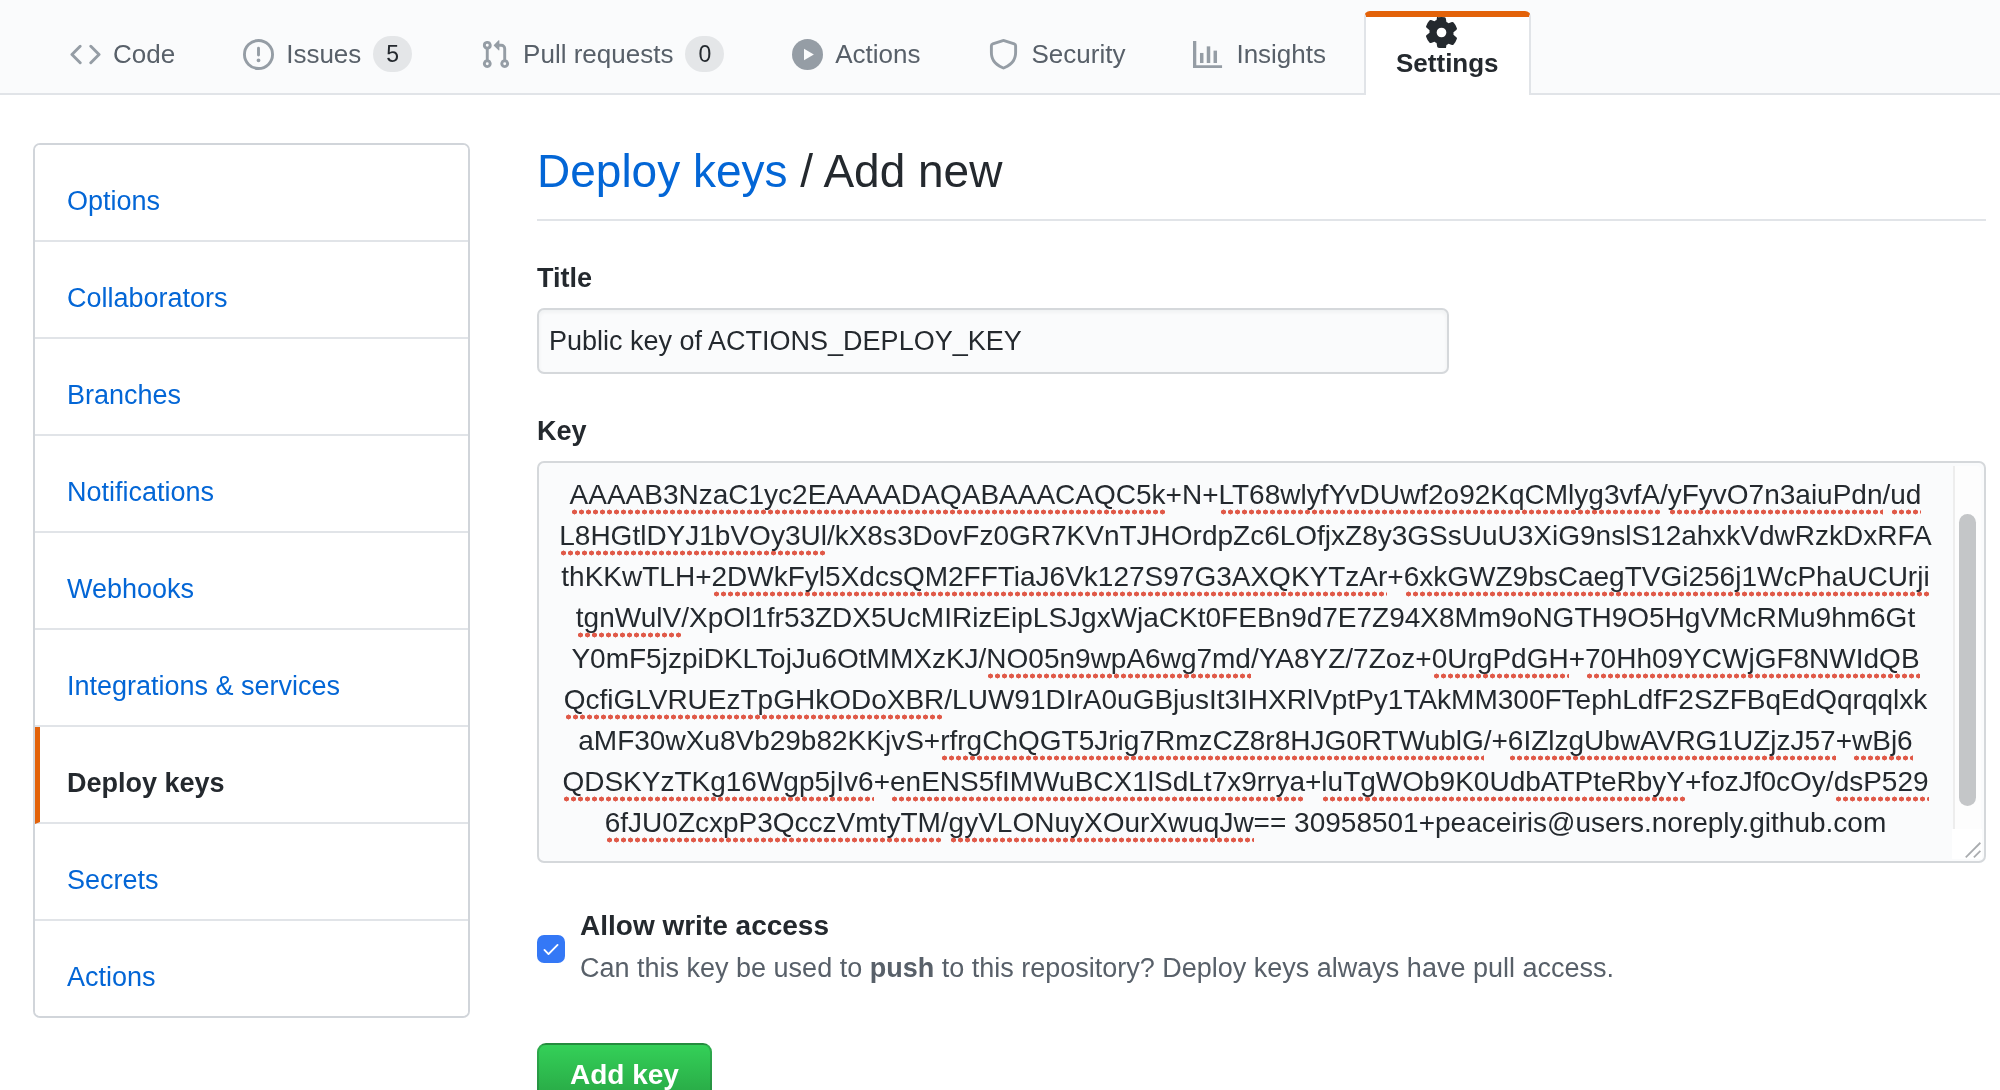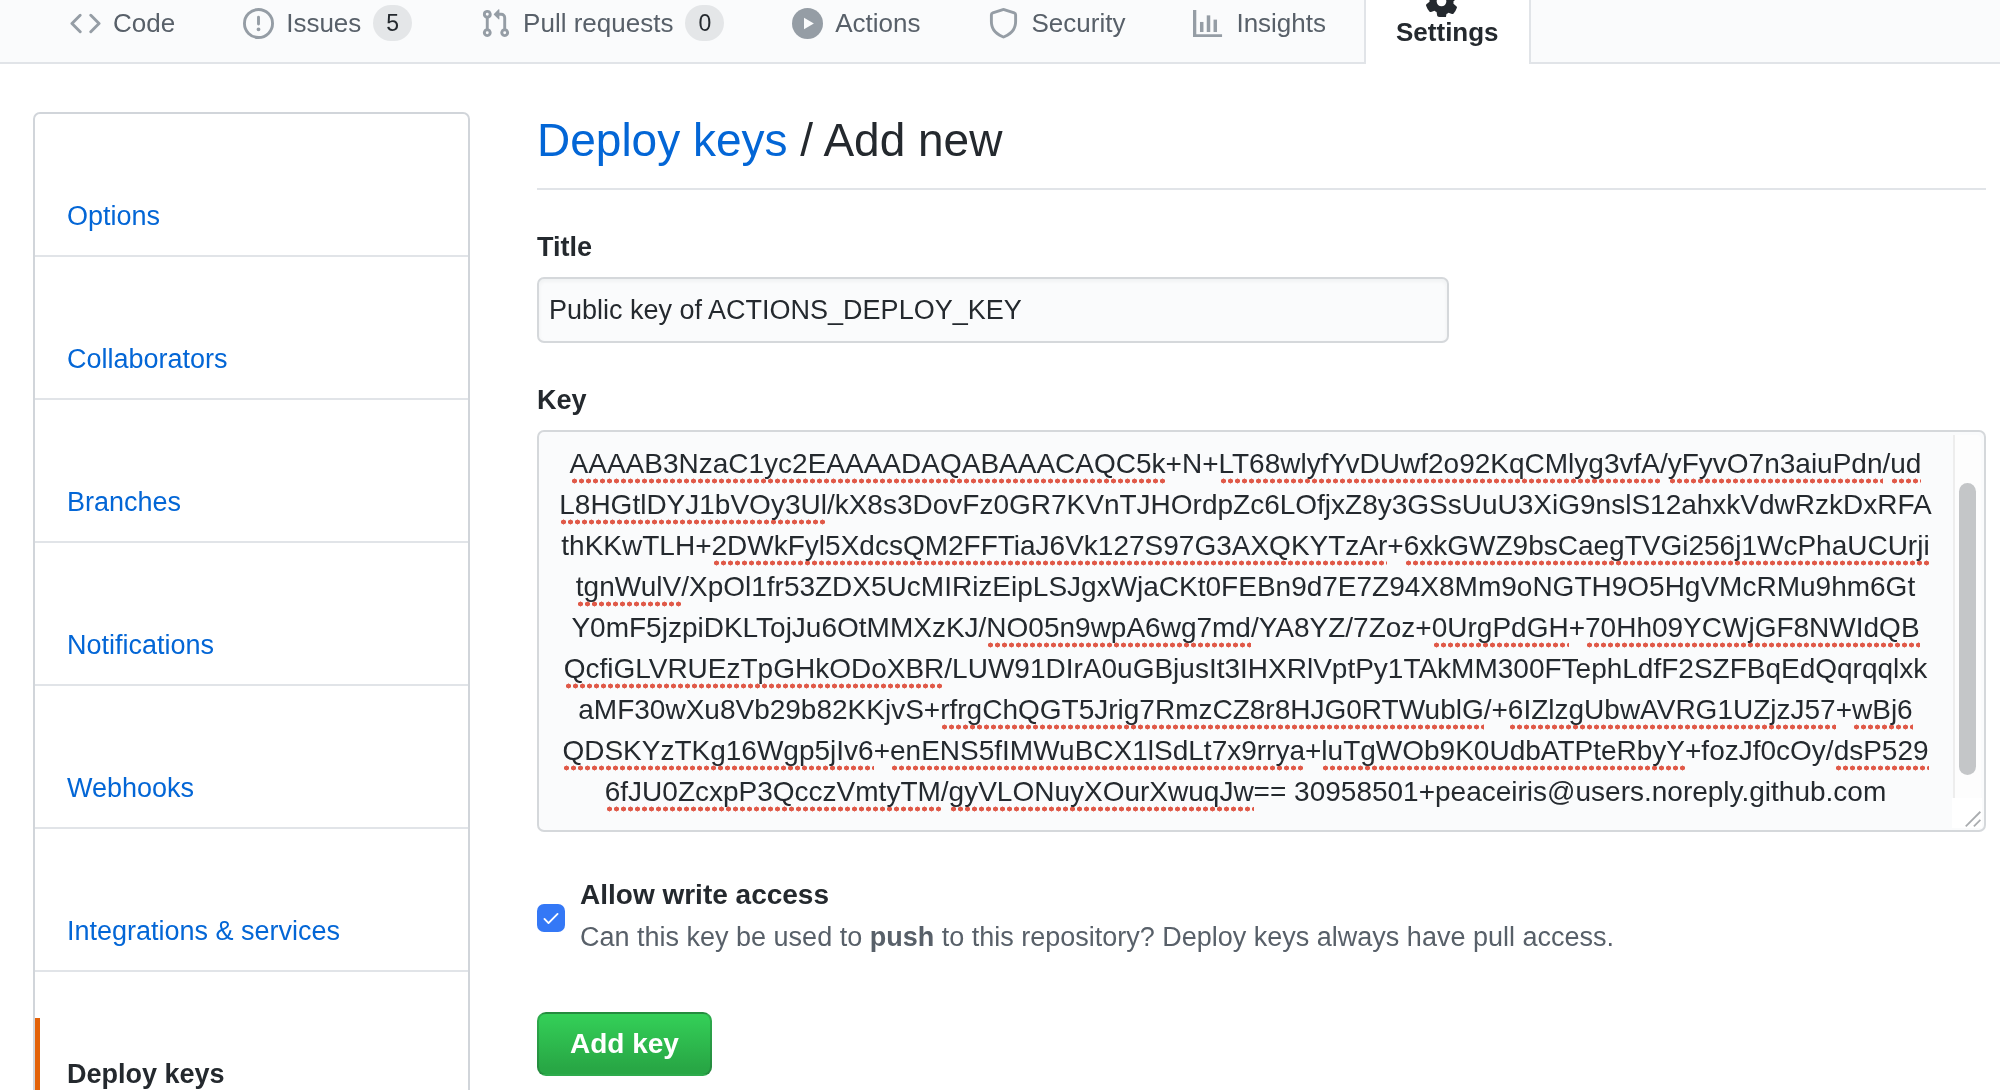--- a/index.html
+++ b/index.html
@@ -7,21 +7,21 @@
   body {
     width: 2000px; height: 1090px; overflow: hidden;
     background: #ffffff;
     font-family: "Liberation Sans", "DejaVu Sans", sans-serif;
     color: #24292e;
     -webkit-font-smoothing: antialiased;
   }
 
   
   .repo-nav {
-    height: 64px; background: #fafbfc;
+    height: 95px; background: #fafbfc;
     border-bottom: 2px solid #e1e4e8;
     display: flex; align-items: flex-end;
     padding-left: 40px;
   }
   .tab {
     display: flex; align-items: center;
     height: 78px; padding: 0 30px; margin-right: 8px;
     font-size: 26px; color: #586069; cursor: pointer;
     white-space: nowrap;
   }
@@ -46,21 +46,21 @@
   
   .side-menu {
     width: 437px; flex: none;
     background: #ffffff; border: 2px solid #d1d5da; border-radius: 7px;
     overflow: hidden;
   }
   .side-item {
     display: block; padding: 41px 16px 23px 32px;
     font-size: 27px; line-height: 31px; color: #0366d6;
     border-bottom: 2px solid #e1e4e8;
-    text-decoration: none; cursor: pointer; background: #fff; margin-top: 46px;
+    text-decoration: none; cursor: pointer; background: #fff;
   }
   .side-item:last-child { border-bottom: none; }
   .side-item.selected {
     color: #24292e; font-weight: 700;
     border-left: 5px solid #e36209; padding-left: 27px;
   }
 
   
   .main { flex: 1; margin-left: 67px; min-width: 0; }
   .page-head {

